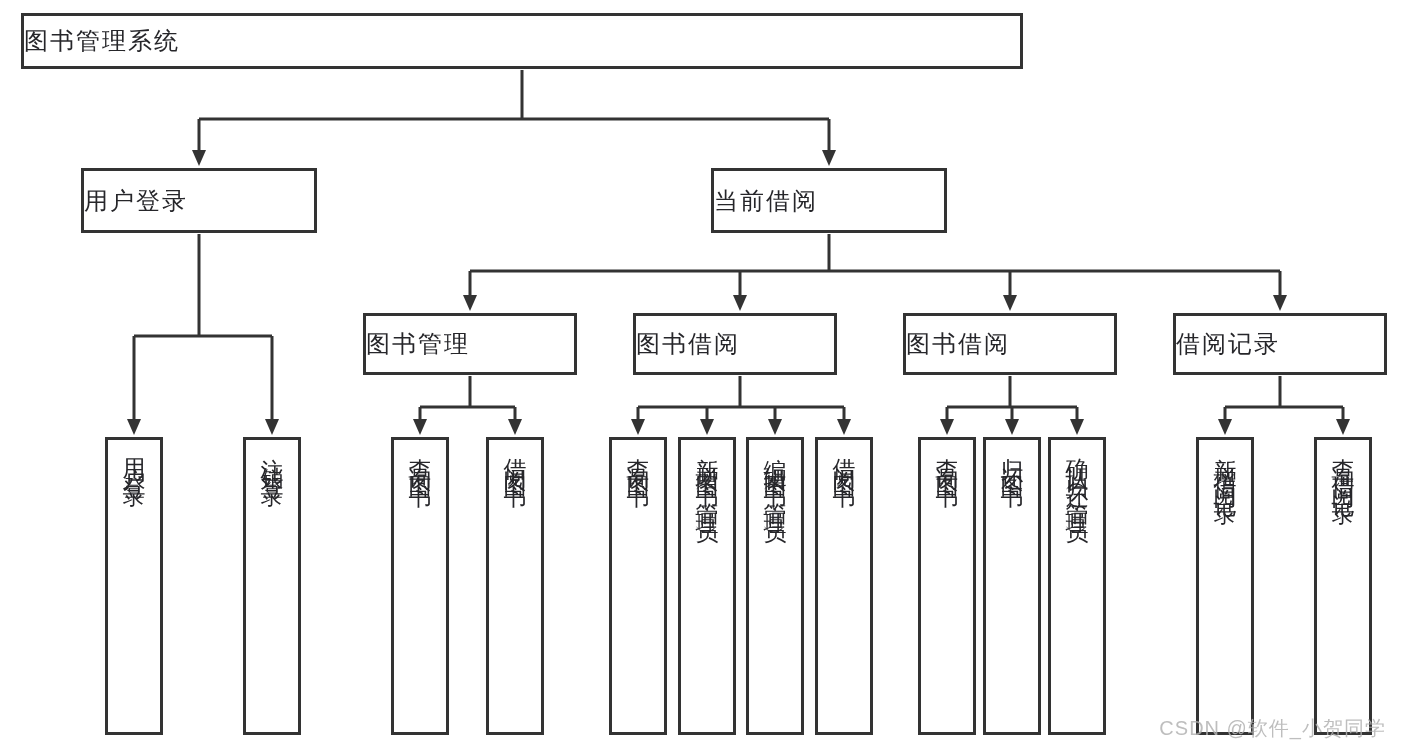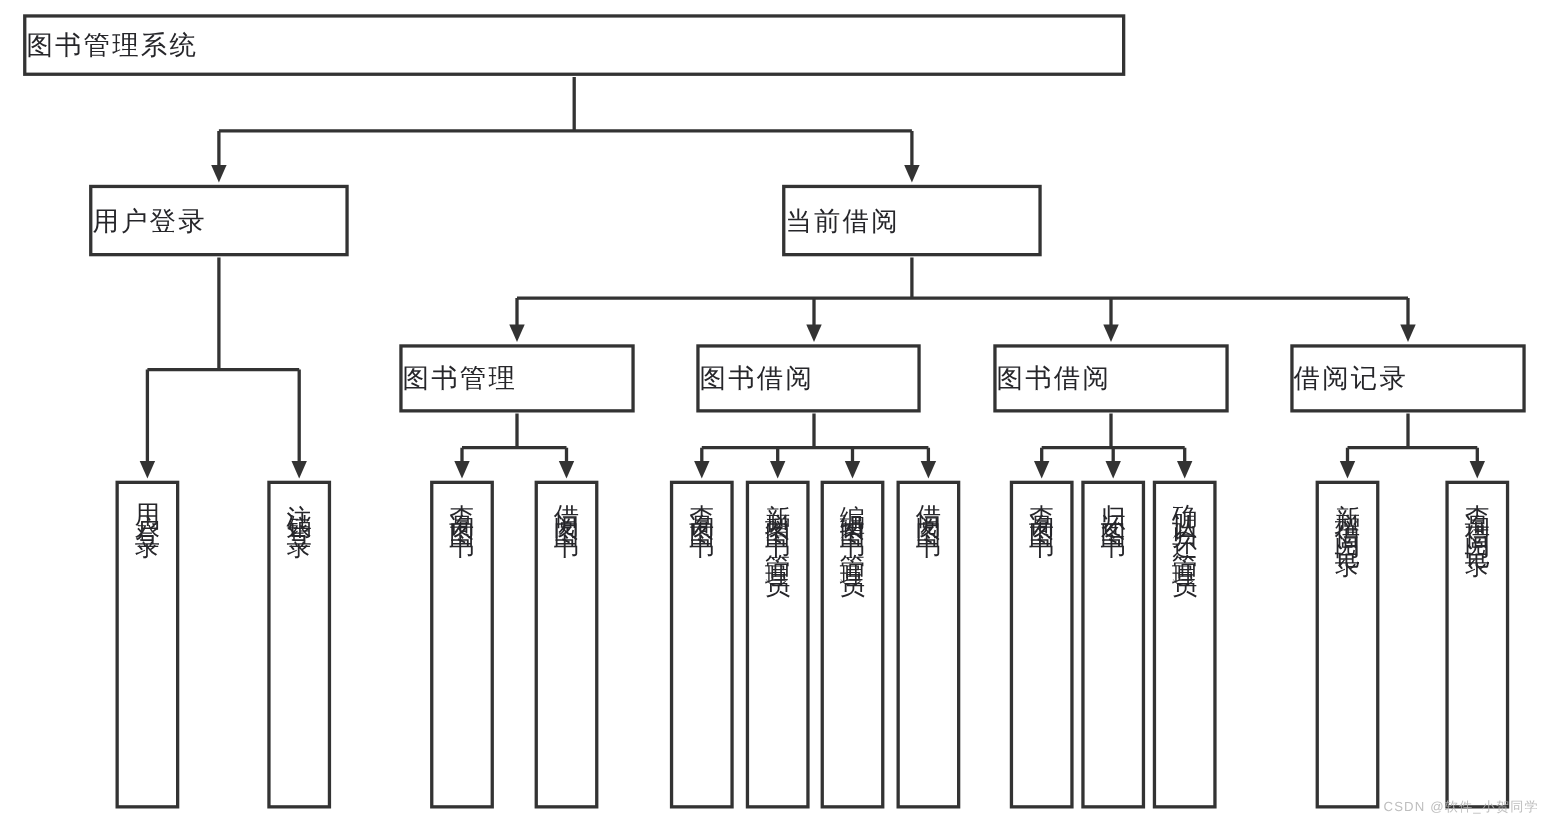--- a/index.html
+++ b/index.html
@@ -53,24 +53,24 @@
   }
   .box.v{
     writing-mode:vertical-rl;
     text-orientation:mixed;
     font-size:23px;
     letter-spacing:9px;
     line-height:1;
   }
   .watermark{
     position:absolute;
-    right:6px;
+    right:19px;
     bottom:5px;
     z-index:5;
-    font-size:12px;
+    font-size:20px;
     color:var(--watermark);
     opacity:.85;
     letter-spacing:1px;
     white-space:nowrap;
     margin-left:16px;
   }
 </style>
 </head>
 <body>
 

